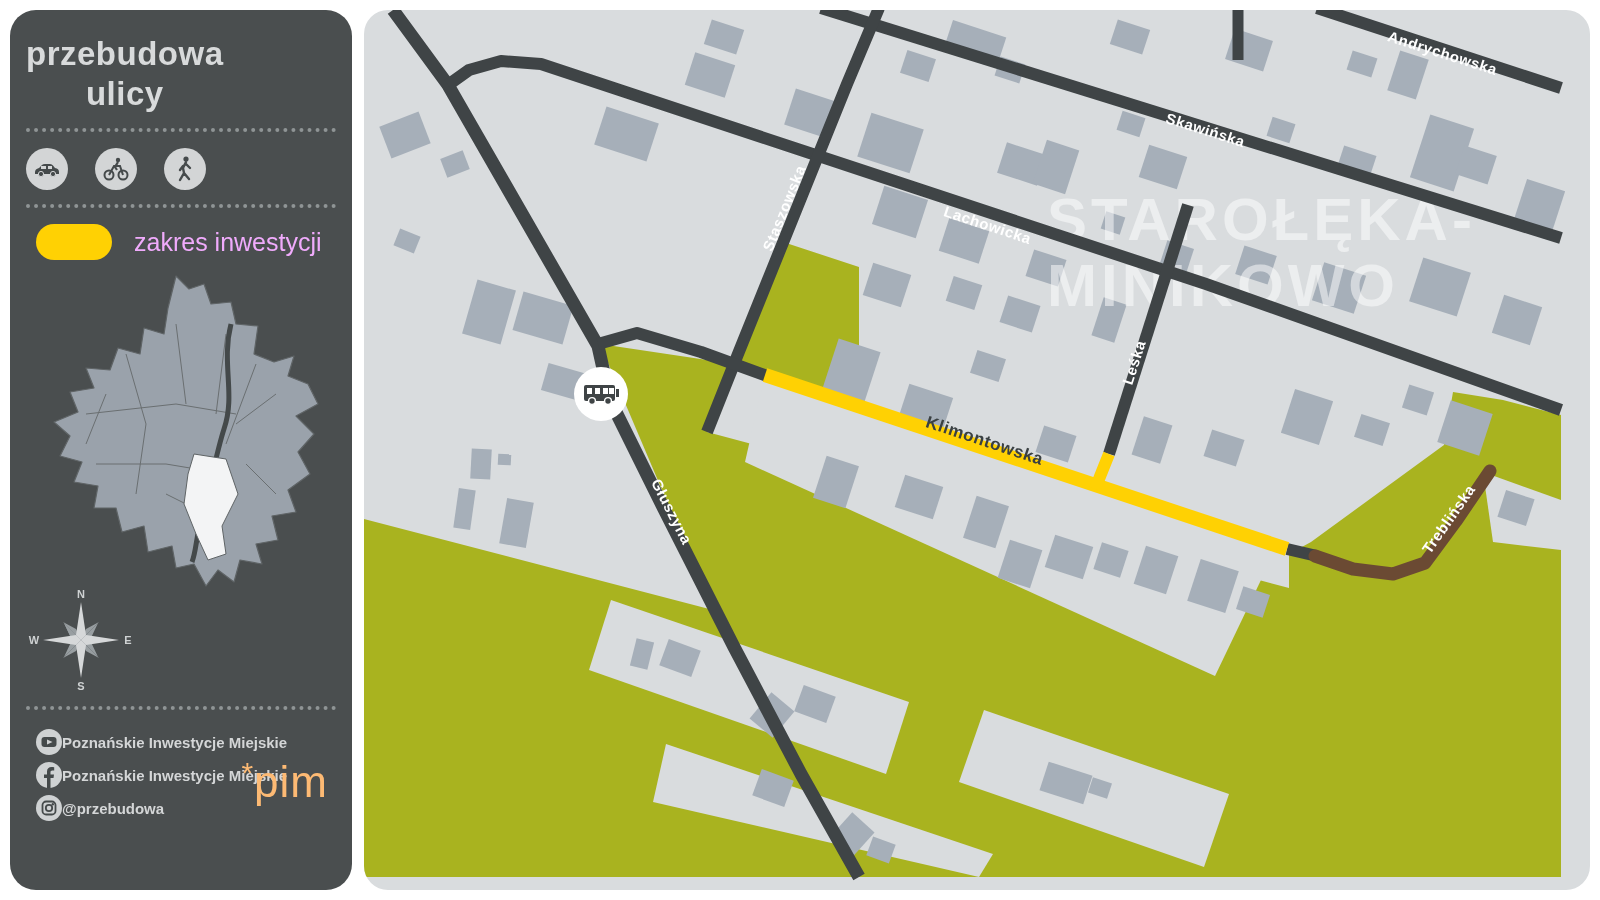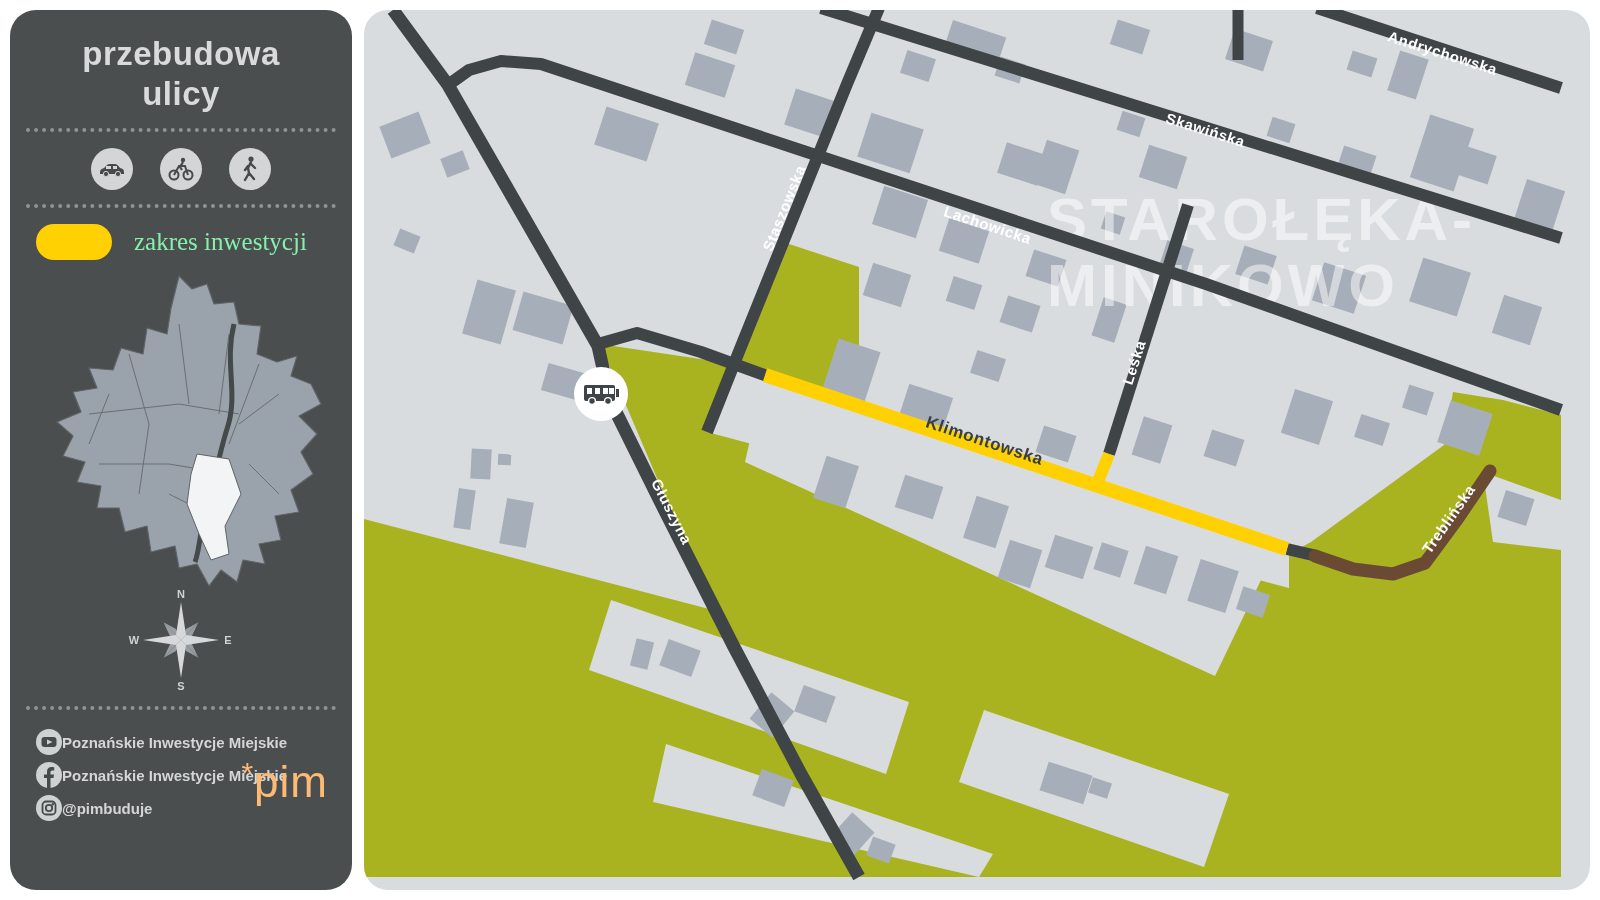--- a/index.html
+++ b/index.html
@@ -1,26 +1,26 @@
 <!DOCTYPE html>
 <html><head>
 <meta charset="utf-8">
 <style>
   html,body{margin:0;padding:0;background:#ffffff;font-family:"Liberation Sans","DejaVu Sans",sans-serif;}
   .stage{position:relative;width:1600px;height:900px;background:#ffffff;overflow:hidden;}
   
   .sidebar{position:absolute;left:10px;top:10px;width:342px;height:880px;background:#4a4e4f;
-           border-radius:26px;box-sizing:border-box;padding:18px 16px 14px 16px;display:flex;flex-direction:column;align-items:center;}
+           border-radius:26px;box-sizing:border-box;padding:18px 16px 14px 16px;display:flex;flex-direction:column;align-items:flex-start;}
   .title{color:#d8dadb;font-weight:bold;font-size:33px;line-height:40px;text-align:center;margin-top:6px;letter-spacing:.5px;}
   .dots{width:310px;border-top:4px dotted #8f9495;margin:14px 0 0 0;height:0;}
   .modes{display:flex;gap:27px;margin-top:16px;}
   .mode-circle{width:42px;height:42px;border-radius:50%;background:#d3d5d6;display:flex;align-items:center;justify-content:center;}
   .legend{display:flex;align-items:center;width:100%;margin-top:16px;padding-left:10px;box-sizing:border-box;}
   .pill{width:76px;height:36px;border-radius:18px;background:#ffd103;flex:none;}
-  .legend-label{color:#86efac;font-size:25px;margin-left:22px;font-family:Liberation Serif, serif;}
+  .legend-label{color:#f0abfc;font-size:25px;margin-left:22px;}
   .citymap{margin-top:4px;}
   .compass{margin-top:-6px;}
   .social{width:100%;margin-top:12px;position:relative;}
   .social-row{display:flex;align-items:center;margin:7px 0 7px 10px;}
   .social-label{color:#d4d6d7;font-size:15px;font-weight:bold;}
   .pim{position:absolute;right:8px;top:34px;color:#fdba74;font-size:44px;font-weight:200;letter-spacing:1px;}
   .pim sup{font-size:30px;vertical-align:14px;}
   
   .map{position:absolute;left:364px;top:10px;width:1226px;height:880px;border-radius:24px;overflow:hidden;background:#d9dcde;}
   .map svg{position:absolute;left:0;top:0;}
@@ -136,21 +136,21 @@
         </svg>
         <span class="social-label">Poznańskie Inwestycje Miejskie</span>
       </div>
       <div class="social-row">
         <svg width="26" height="26" viewBox="0 0 26 26">
           <circle cx="13" cy="13" r="13" fill="#cfd2d3"></circle>
           <rect x="6.5" y="6.5" width="13" height="13" rx="3.6" fill="none" stroke="#454a4b" stroke-width="1.8"></rect>
           <circle cx="13" cy="13" r="3.2" fill="none" stroke="#454a4b" stroke-width="1.8"></circle>
           <circle cx="16.8" cy="9.2" r="1.2" fill="#454a4b"></circle>
         </svg>
-        <span class="social-label">@pimbuduje</span>
+        <span class="social-label">@przebudowa</span>
       </div>
       <div class="pim"><sup>*</sup><span>pim</span></div>
     </div>
   </aside>
 
   <div class="map">
     <svg id="mapsvg" width="1226" height="880" viewBox="363 8 1226 880">
         <polygon points="779,239 858,265 858,401 768,372 733,362 741,351" fill="#a9b31f"></polygon>
         <polygon points="599,342 733,362 706,430 1288,586 1288,875 363,875 363,517 712,608" fill="#a9b31f"></polygon>
         <polygon points="1288,875 1560,875 1560,413 1502,398 1452,390 1443,443 1310,540 1288,552" fill="#a9b31f"></polygon>

